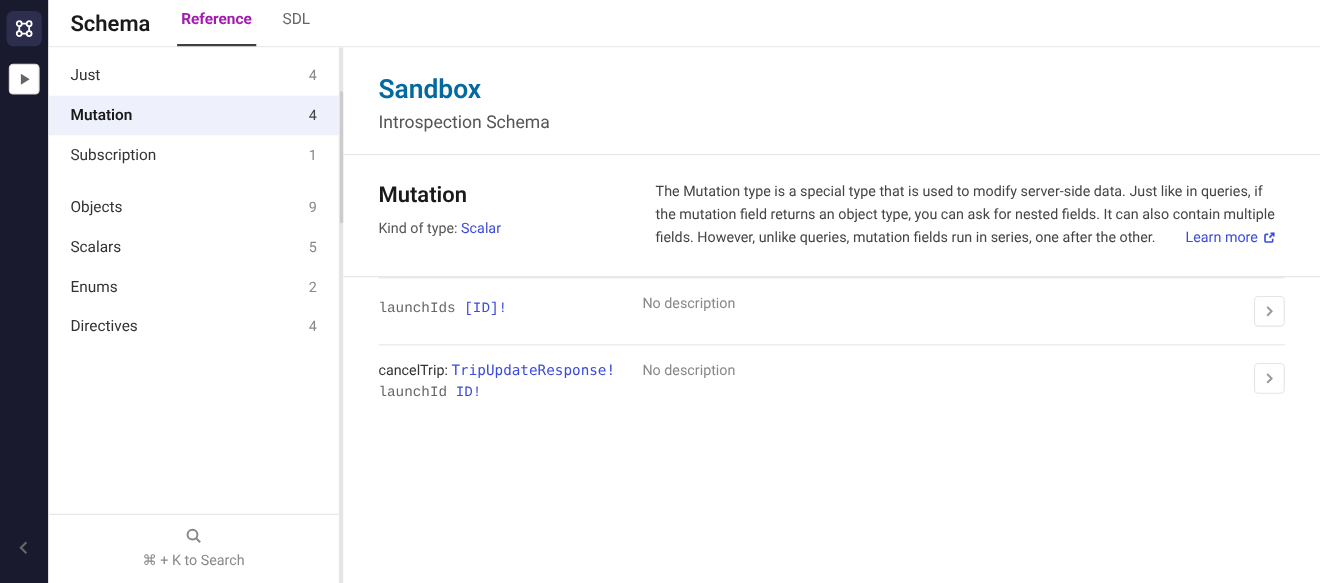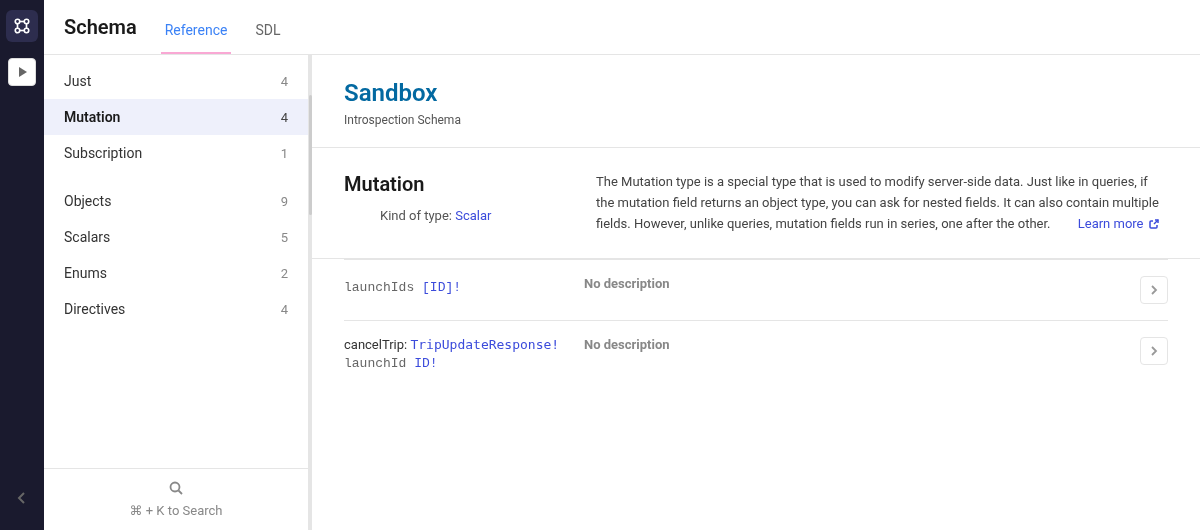--- a/index.html
+++ b/index.html
@@ -39,21 +39,21 @@
       flex-direction: column;
       background: #fff;
       overflow: hidden;
     }
 
     
     .header {
       display: flex;
       align-items: center;
       padding: 0 20px;
-      height: 55px;
+      height: 43px;
       border-bottom: 1px solid #e5e5e5;
       flex-shrink: 0;
     }
     .schema-title {
       font-size: 20px;
       font-weight: 600;
       color: #1a1a1a;
       margin-right: 24px;
     }
     .tabs {
@@ -64,23 +64,23 @@
     }
     .tab {
       padding: 0 4px 14px 4px;
       margin-right: 20px;
       font-size: 14px;
       color: #666;
       cursor: pointer;
       border-bottom: 2px solid transparent;
     }
     .tab.active {
-      color: #3b82f6;
-      border-bottom: 2px solid #f9a8d4;
-      font-weight: 400;
+      color: #a21caf;
+      border-bottom: 2px solid #404040;
+      font-weight: 700;
     }
 
     
     .content-area {
       display: flex;
       flex: 1;
       overflow: hidden;
     }
 
     
@@ -160,21 +160,21 @@
       padding: 24px 32px 20px 32px;
       border-bottom: 1px solid #e5e5e5;
     }
     .content-title {
       font-size: 24px;
       font-weight: 600;
       color: #0369a1;
       margin-bottom: 6px;
     }
     .content-subtitle {
-      font-size: 12px;
+      font-size: 16px;
       color: #555;
     }
 
     
     .mutation-section {
       padding: 24px 32px;
       border-bottom: 1px solid #e5e5e5;
     }
     .section-layout {
       display: flex;
@@ -189,21 +189,20 @@
     }
     .section-name {
       font-size: 20px;
       font-weight: 600;
       color: #1a1a1a;
       margin-bottom: 12px;
     }
     .kind-of-type {
       font-size: 13px;
       color: #555;
-      margin-left: 36px;
     }
     .kind-of-type a {
       color: #3b4bdb;
       text-decoration: none;
     }
     .section-desc {
       font-size: 13px;
       color: #444;
       line-height: 1.6;
       margin-bottom: 0;
@@ -258,21 +257,20 @@
     }
     .field-right {
       flex: 1;
       display: flex;
       align-items: flex-start;
       justify-content: space-between;
     }
     .field-desc {
       font-size: 13px;
       color: #888;
-      font-weight: bold;
     }
     .field-arrow {
       width: 28px;
       height: 28px;
       border: 1px solid #e5e5e5;
       border-radius: 4px;
       display: flex;
       align-items: center;
       justify-content: center;
       cursor: pointer;

